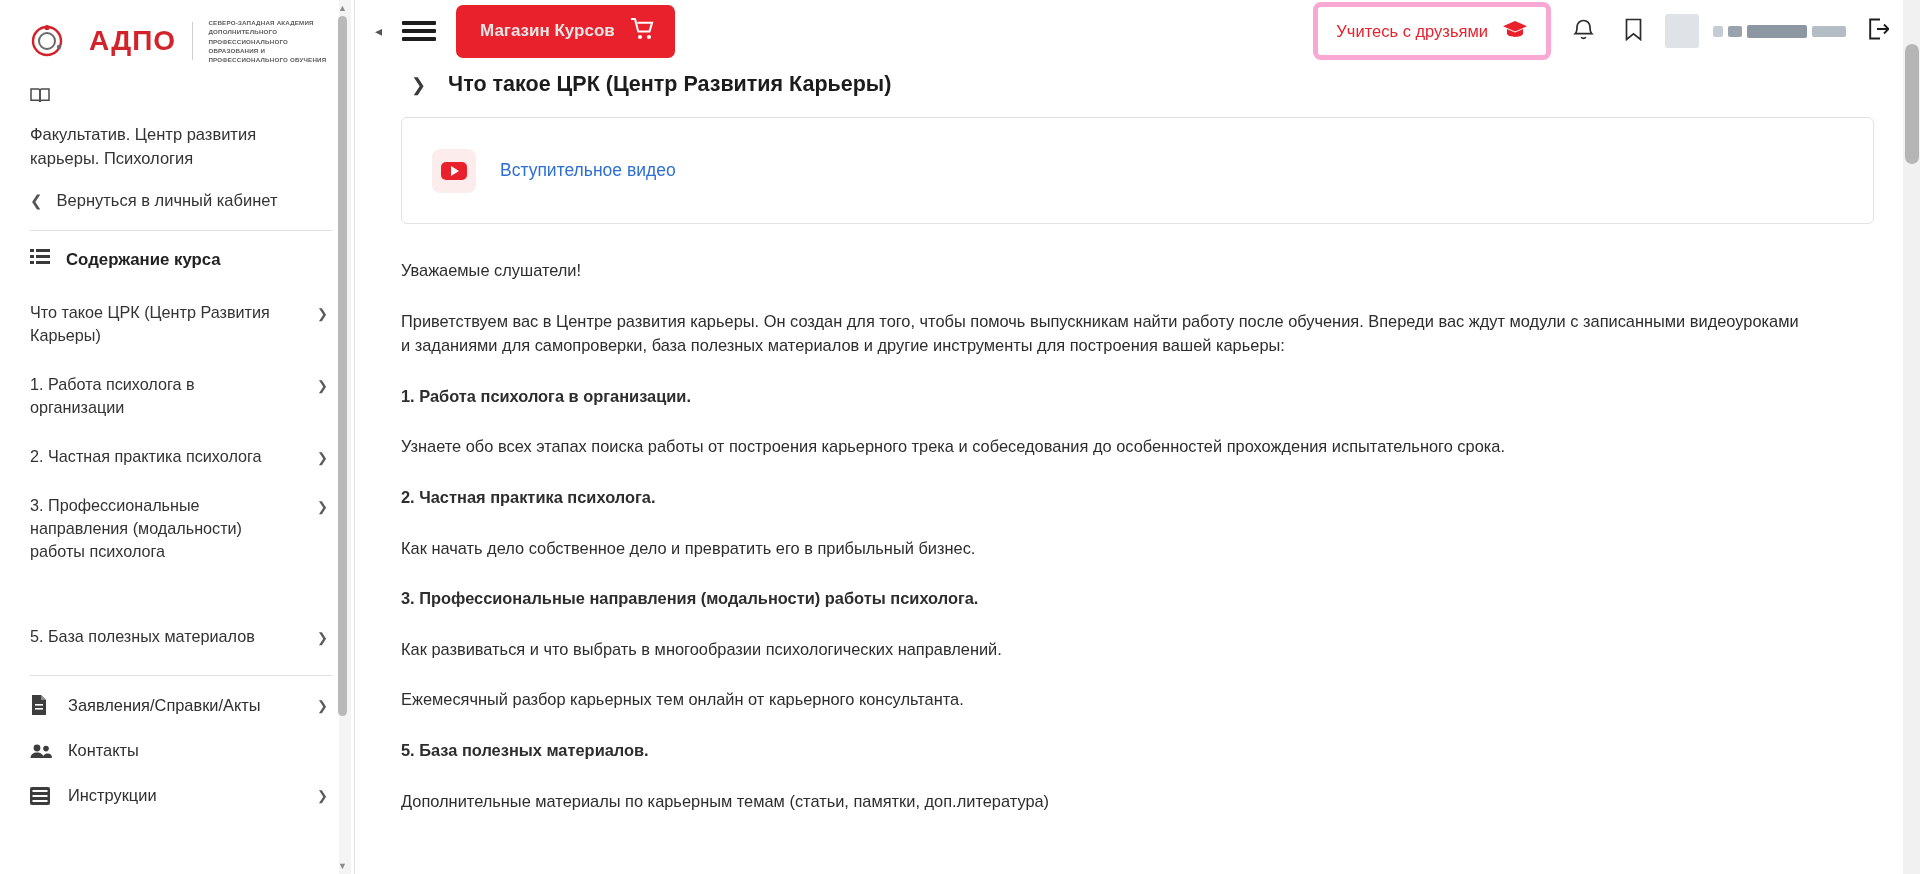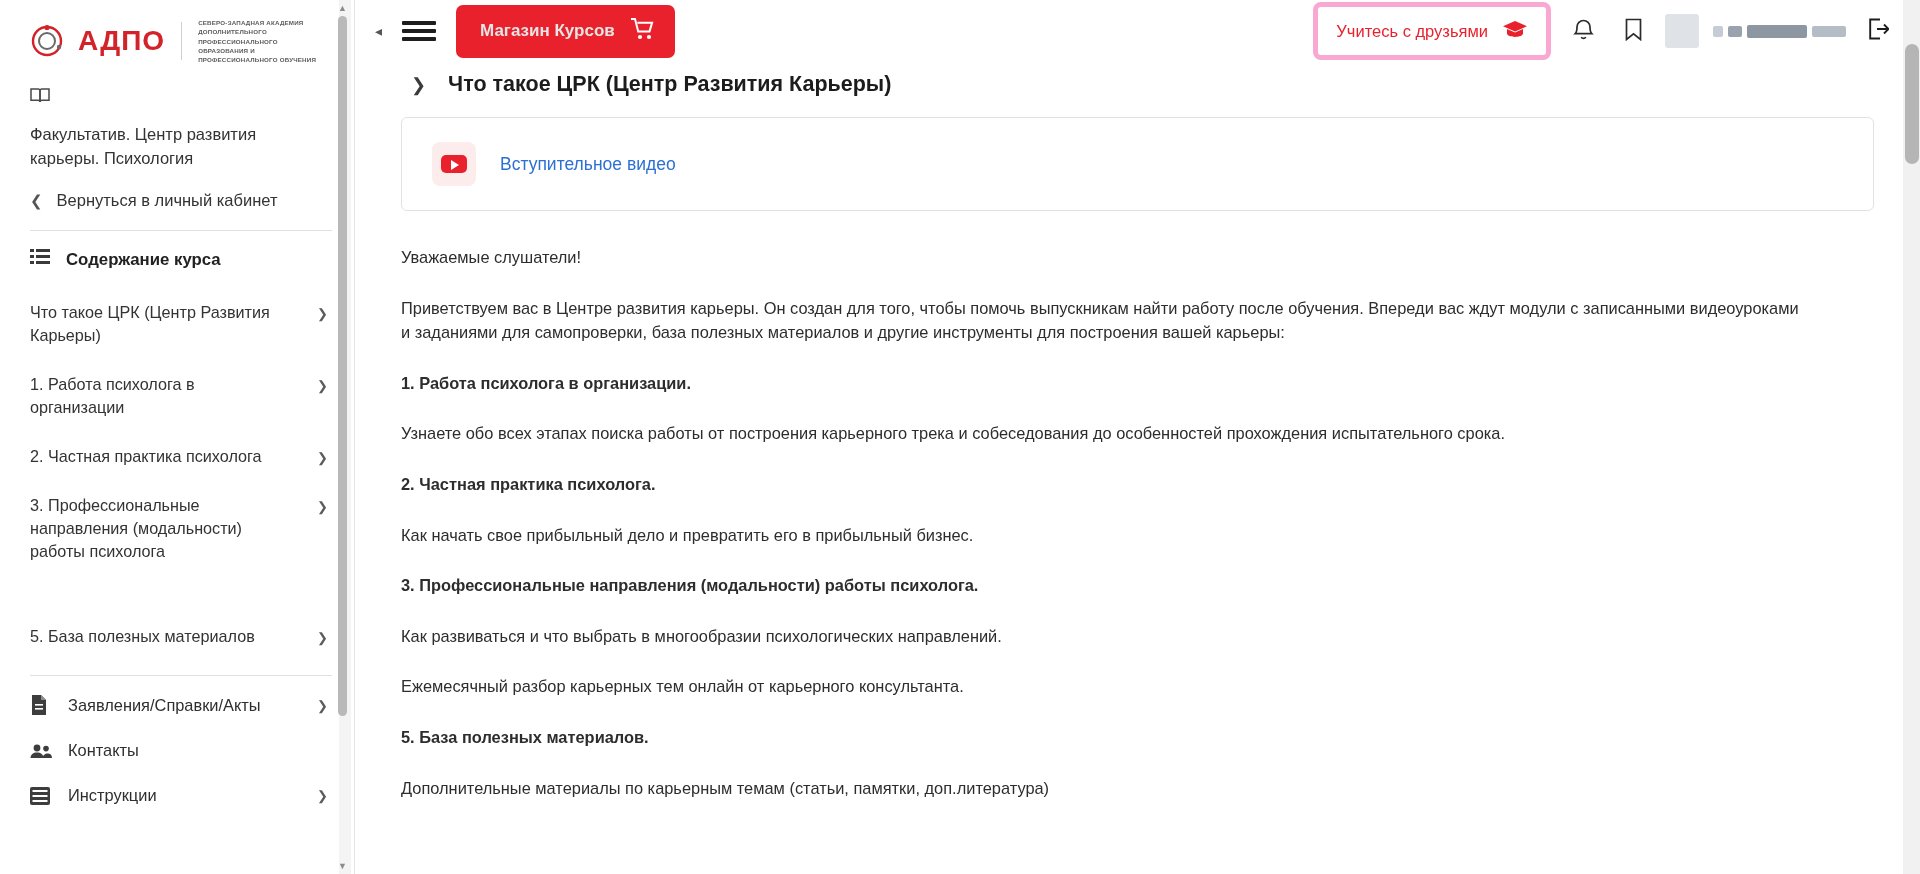--- a/index.html
+++ b/index.html
@@ -30,21 +30,21 @@
   }
   .brand {
     display: flex;
     align-items: center;
     gap: 12px;
     padding: 18px 22px 14px 30px;
   }
   .brand-logo {
     display: flex;
     align-items: center;
-    gap: 14px;
+    gap: 25px;
   }
   .logo-mark {
     width: 34px; height: 34px;
     flex: 0 0 34px;
     position: relative;
   }
   .logo-text {
     font-size: 28px;
     font-weight: 700;
     letter-spacing: 1px;
@@ -287,21 +287,21 @@
   .section-head .title {
     font-size: 21.5px;
     font-weight: 700;
     color: #1c1c1c;
   }
 
   .video-card {
     border: 1px solid #e2e2e2;
     border-radius: 6px;
     background: #fff;
-    height: 94px;
+    height: 107px;
     display: flex;
     align-items: center;
     padding-left: 30px;
     gap: 24px;
     margin-top: 4px;
   }
   .yt-ico {
     width: 44px; height: 44px;
     border-radius: 8px;
     background: #fdecec;
@@ -559,21 +559,21 @@
           </span>
         <span class="video-link">Вступительное видео</span>
       </div>
 
       <div class="body-text">
         <p>Уважаемые слушатели!</p>
         <p>Приветствуем вас в Центре развития карьеры. Он создан для того, чтобы помочь выпускникам найти работу после обучения. Впереди вас ждут модули с записанными видеоуроками и заданиями для самопроверки, база полезных материалов и другие инструменты для построения вашей  карьеры:</p>
         <p class="b">1. Работа психолога в организации.</p>
         <p>Узнаете обо всех этапах поиска работы от построения карьерного трека и собеседования до особенностей прохождения испытательного срока.</p>
         <p class="b">2. Частная практика психолога.</p>
-        <p>Как начать свое прибыльный дело и превратить его в прибыльный бизнес.</p>
+        <p>Как начать дело собственное дело и превратить его в прибыльный бизнес.</p>
         <p class="b">3. Профессиональные направления (модальности) работы психолога.</p>
         <p>Как развиваться и что выбрать в многообразии психологических направлений.</p>
         <p>Ежемесячный разбор карьерных тем онлайн от карьерного консультанта.</p>
         <p class="b">5. База полезных материалов.</p>
         <p>Дополнительные материалы по карьерным темам (статьи, памятки, доп.литература)</p>
       </div>
     </div>
 
     <div class="page-sb-track">
       <div class="page-sb-thumb"></div>

